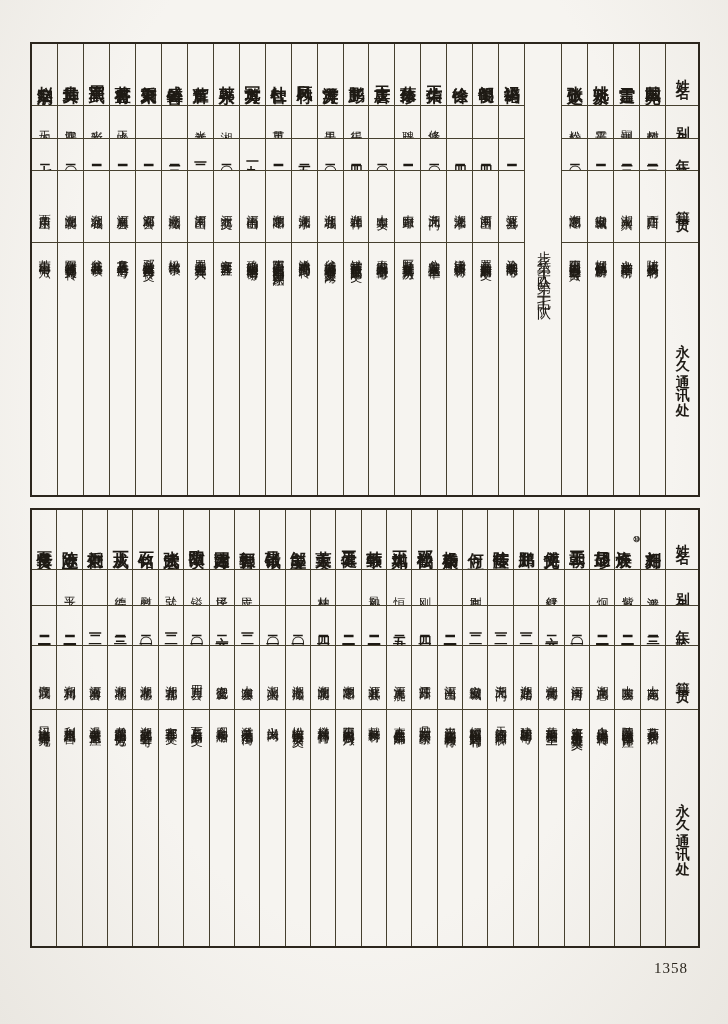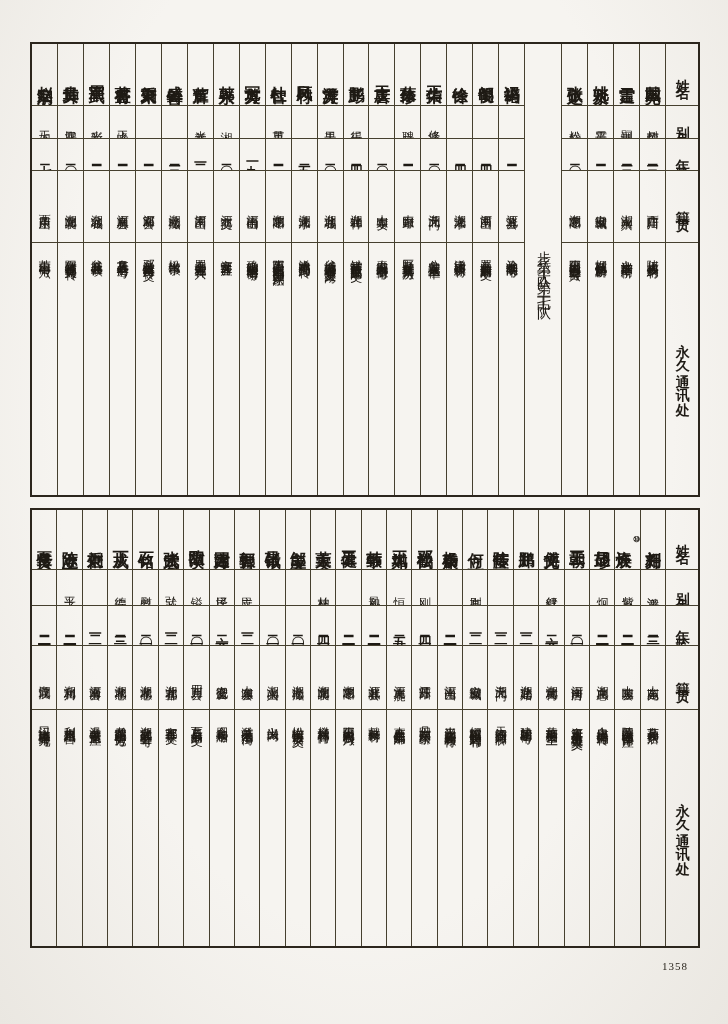--- a/index.html
+++ b/index.html
@@ -56,21 +56,21 @@
   .cell.address{font-size:12px;}
   .col.header .cell{font-weight:bold;font-size:14px;}
   .col.header .cell .vtext{letter-spacing:7px;}
   .col.header .cell.address{align-items:center;padding-top:0;}
   .col.header .cell.address .vtext{letter-spacing:15px;}
   .col.section .cell{flex:1;border-bottom:none;font-size:14px;}
   .col.section .vtext{letter-spacing:5px;}
   .name-mark{font-size:8px;letter-spacing:0;}
   .page-number{
     position:absolute;right:40px;top:960px;
-    font-size:11px;letter-spacing:1px;color:#2a251d;
+    font-size:15px;letter-spacing:1px;color:#2a251d;
     font-family:"Liberation Serif","DejaVu Serif",serif;
   }
 </style>
 </head>
 <body>
 
 <div class="sheet">
   <div class="tables">
     <div class="vtable top" id="table-top">
         <div class="col header">

